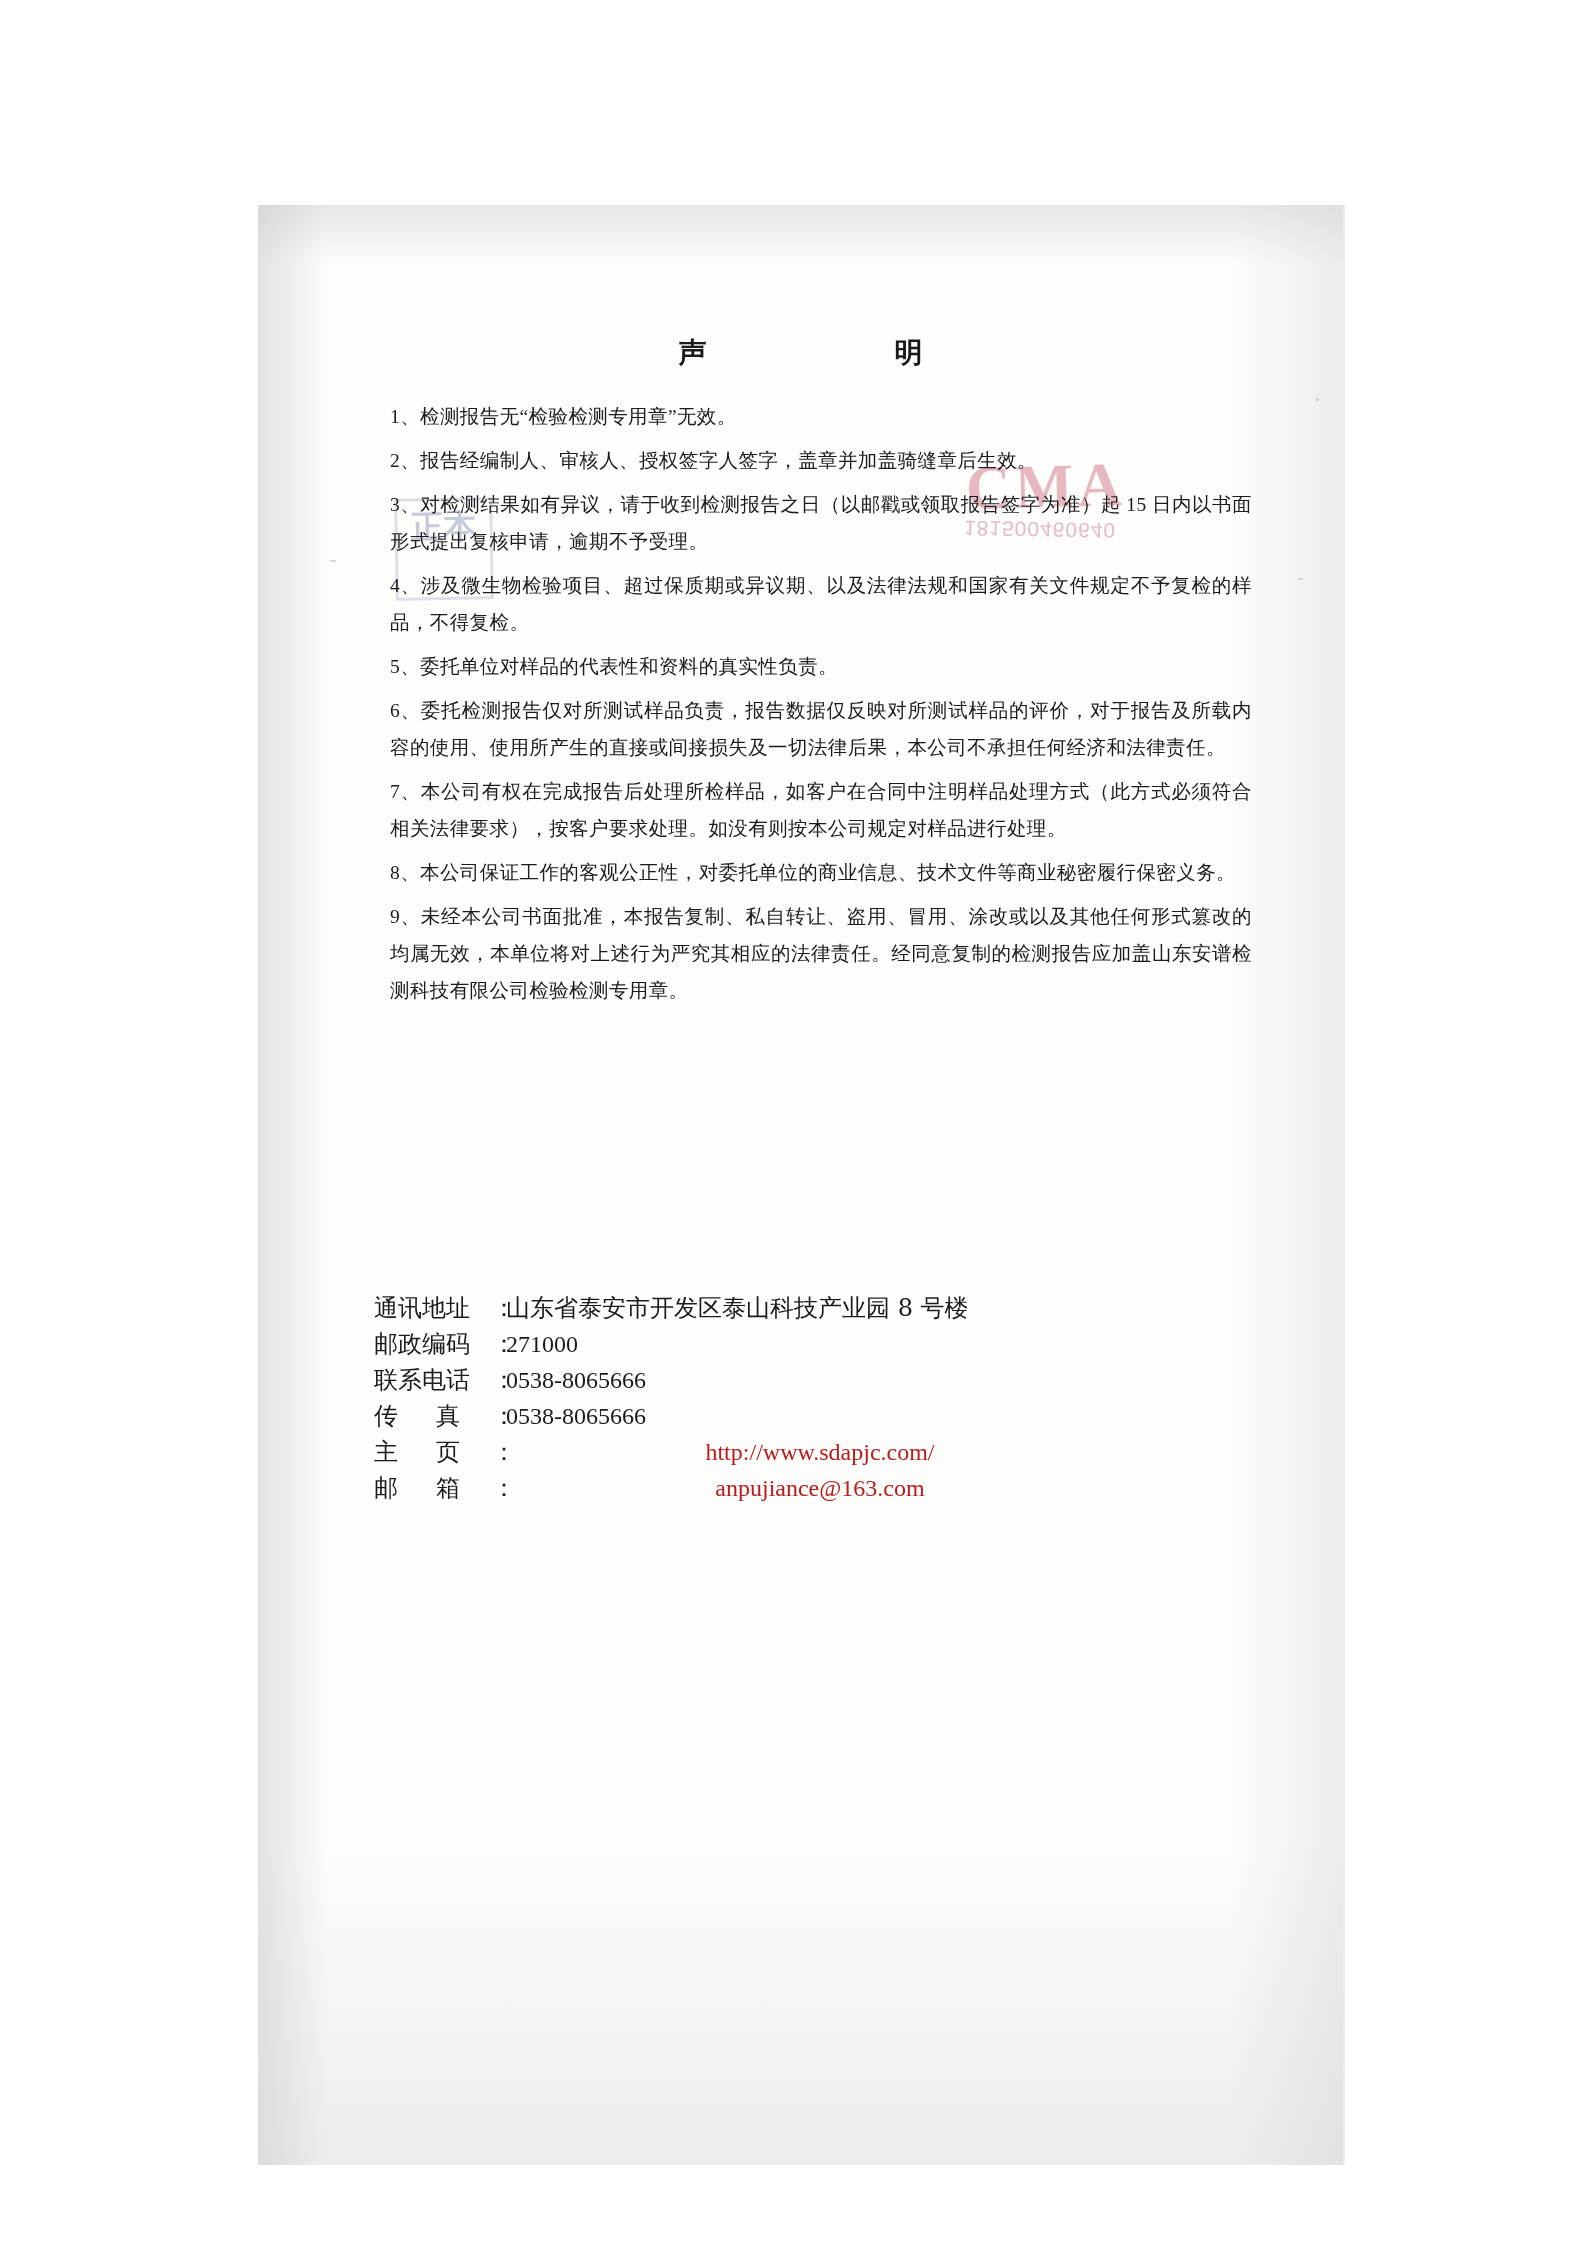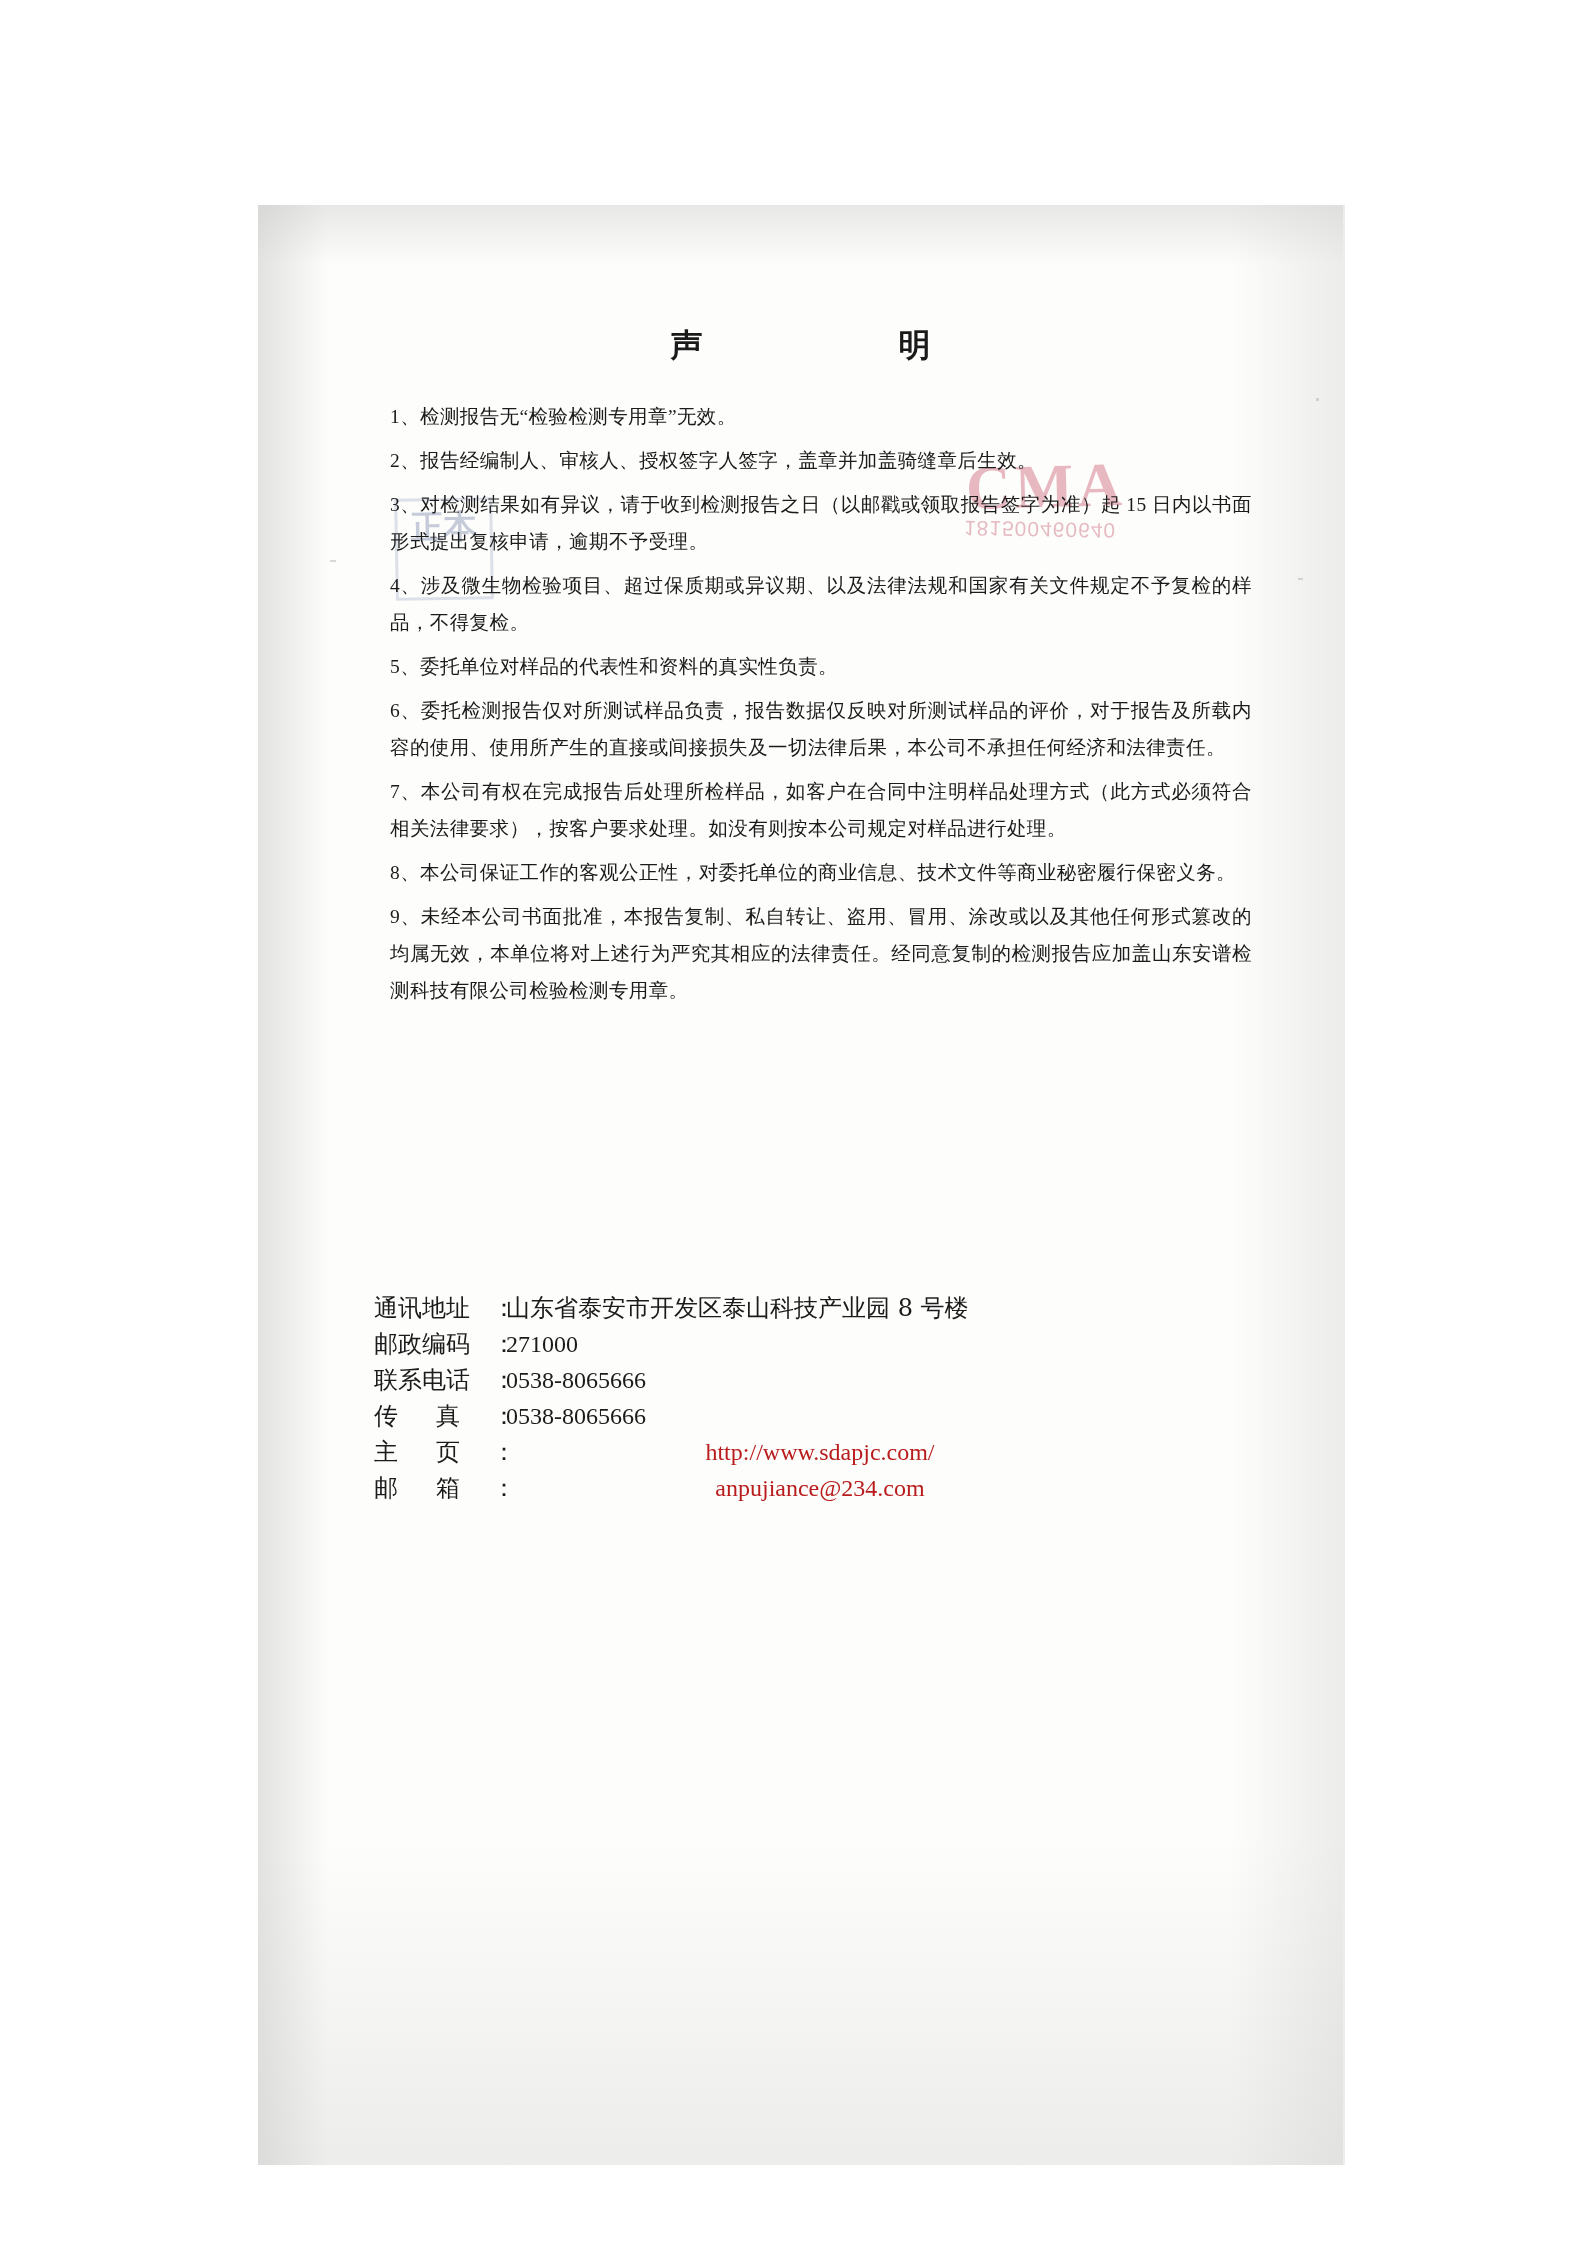--- a/index.html
+++ b/index.html
@@ -61,24 +61,24 @@
     width: 1085px;
     height: 325px;
     background: linear-gradient(to top, rgba(206,206,204,0.35), rgba(255,255,255,0));
     pointer-events: none;
   }
 
   
   #doc-title {
     position: absolute;
     left: 258px;
-    top: 324px;
+    top: 334px;
     width: 1085px;
     text-align: center;
-    font-size: 32px;
+    font-size: 28px;
     letter-spacing: 44px;
     text-indent: 44px;
     color: #1a1a1a;
     font-family: "DejaVu Serif", serif;
     font-weight: 600;
   }
 
   
   #clauses {
     position: absolute;
@@ -253,19 +253,19 @@
     <span class="contact-value mono">0538-8065666</span>
   </div>
   <div class="contact-row">
     <span class="contact-label spread">主页</span>
     <span class="contact-sep">：</span>
     <span class="contact-value link mono">http://www.sdapjc.com/</span>
   </div>
   <div class="contact-row">
     <span class="contact-label spread">邮箱</span>
     <span class="contact-sep">：</span>
-    <span class="contact-value link mono">anpujiance@234.com</span>
+    <span class="contact-value link mono">anpujiance@163.com</span>
   </div>
 </div>
 
 <div class="speck" style="left:330px; top:560px; width:6px; height:2px;"></div>
 <div class="speck" style="left:1298px; top:578px; width:5px; height:2px;"></div>
 <div class="speck" style="left:1316px; top:398px; width:3px; height:3px;"></div>
 
 </body></html>

